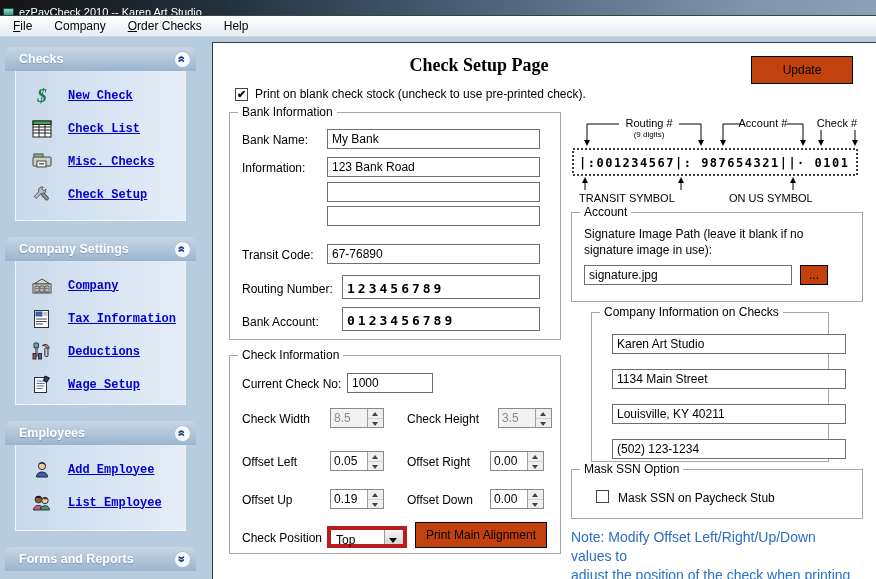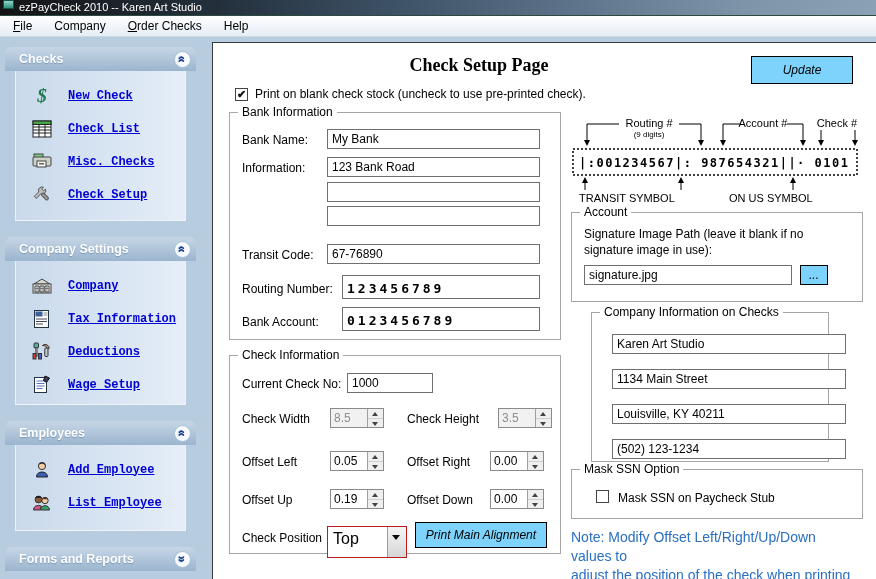--- a/index.html
+++ b/index.html
@@ -1,21 +1,21 @@
 <!DOCTYPE html>
 <html><head>
 <meta charset="utf-8">
 <style>
   html,body{margin:0;padding:0;}
   .win{position:relative;width:876px;height:579px;background:#b7cddf;font-family:"Liberation Sans",sans-serif;overflow:hidden;}
 
   
   .titlebar{position:absolute;top:0;left:0;right:0;height:25px;
     background:linear-gradient(90deg,#141416 0%,#23303c 25%,#3e5266 45%,#5d7389 65%,#7e94a9 85%,#8ba1b5 100%);
-    display:flex;}
+    display:flex;align-items:center;}
   .titlebar .appicon{width:11px;height:9px;margin:0 5px 0 3px;
     background:linear-gradient(#8fd8c8,#2f8f7f);border:1px solid #16524a;box-sizing:border-box;}
   .titlebar .title{color:#fff;font-size:11px;line-height:15px;white-space:nowrap;}
 
   
   .menubar{position:absolute;top:15px;left:0;right:0;height:22px;
     background:linear-gradient(#ffffff,#e6edf6);
     border-top:1px solid #2c4a40;border-bottom:1px solid #ccd8e4;
     display:flex;align-items:center;font-size:12px;color:#000;padding-left:2px;box-sizing:border-box;}
   .menu-item{padding:2px 11px;}
@@ -37,22 +37,22 @@
     border:1px solid #eef4fa;border-top:none;padding:8px 0 8px;}
   .side-item{display:flex;align-items:center;height:33px;padding-left:12px;}
   .side-icon{width:28px;display:flex;justify-content:center;margin-right:12px;}
   .side-link{color:#0000d4;font-weight:bold;font-size:12px;text-decoration:underline;white-space:nowrap;font-family:Liberation Mono, monospace;}
 
   
   .panel{position:absolute;left:212px;top:42px;width:663px;height:537px;
     background:#fff;border:1px solid #3a3a3a;box-sizing:content-box;}
   .page-title{position:absolute;left:0;top:12px;width:532px;text-align:center;
     font-family:"Liberation Serif",serif;font-weight:bold;font-size:18px;color:#000;}
-  .btn{position:absolute;background:#7dd3fc;border:1px solid #000;font-size:12px;
-    display:flex;align-items:center;justify-content:center;box-sizing:border-box;font-family:"Liberation Sans",sans-serif;font-style:italic;}
+  .btn{position:absolute;background:#c2410c;border:1px solid #000;font-size:12px;
+    display:flex;align-items:center;justify-content:center;box-sizing:border-box;font-family:"Liberation Sans",sans-serif;}
   .cbrow{position:absolute;display:flex;align-items:center;gap:7px;font-size:12px;}
   .cb{width:13px;height:13px;border:1px solid #444;background:#fff;display:inline-flex;
     align-items:center;justify-content:center;font-size:11px;font-weight:bold;color:#111;
     box-sizing:border-box;line-height:1;}
 
   .grp{position:absolute;border:1px solid #a6a6a6;box-sizing:border-box;}
   .legend{position:absolute;top:-8px;left:8px;background:#fff;padding:0 4px;font-size:12px;white-space:nowrap;}
   .lbl{position:absolute;font-size:12px;color:#000;white-space:nowrap;}
 
   .tb{position:absolute;border:1px solid #6f6f6f;font:12px "Liberation Sans",sans-serif;
@@ -66,22 +66,22 @@
   .spin.dis{background:#f1f1f1;}
   .spin.dis .sval{color:#8e8e8e;}
   .sbtns{width:15px;display:flex;flex-direction:column;border-left:1px solid #a0a0a0;}
   .sbtn{flex:1;background:#efefef;position:relative;}
   .sbtn.up{border-bottom:1px solid #cfcfcf;}
   .sbtn.up::after{content:"";position:absolute;left:4px;top:3px;
     border-left:3px solid transparent;border-right:3px solid transparent;border-bottom:4px solid #424242;}
   .sbtn.down::after{content:"";position:absolute;left:4px;top:3px;
     border-left:3px solid transparent;border-right:3px solid transparent;border-top:4px solid #424242;}
 
-  .combo{position:absolute;height:32px;border:1px solid #b91c1c;background:#fff;
-    display:flex;box-sizing:border-box;font-size:16px;}
+  .combo{position:absolute;height:22px;border:4px solid #b91c1c;background:#fff;
+    display:flex;box-sizing:border-box;font-size:12px;}
   .combo .cval{flex:1;padding:3px 5px;}
   .combo .cbtn{width:18px;background:linear-gradient(#f5f5f5,#d6d6d6);border-left:1px solid #9a9a9a;position:relative;}
   .combo .cbtn::after{content:"";position:absolute;left:4px;top:8px;
     border-left:4px solid transparent;border-right:4px solid transparent;border-top:5px solid #0a0a0a;}
 
   .note{position:absolute;color:#2a6fc5;font-size:14px;line-height:1.35;}
 
   .t11{font:11px "Liberation Sans",sans-serif;}
   .t8{font:8px "Liberation Sans",sans-serif;}
   .micrline{font:bold 12px "DejaVu Sans Mono",monospace;letter-spacing:1.5px;}

